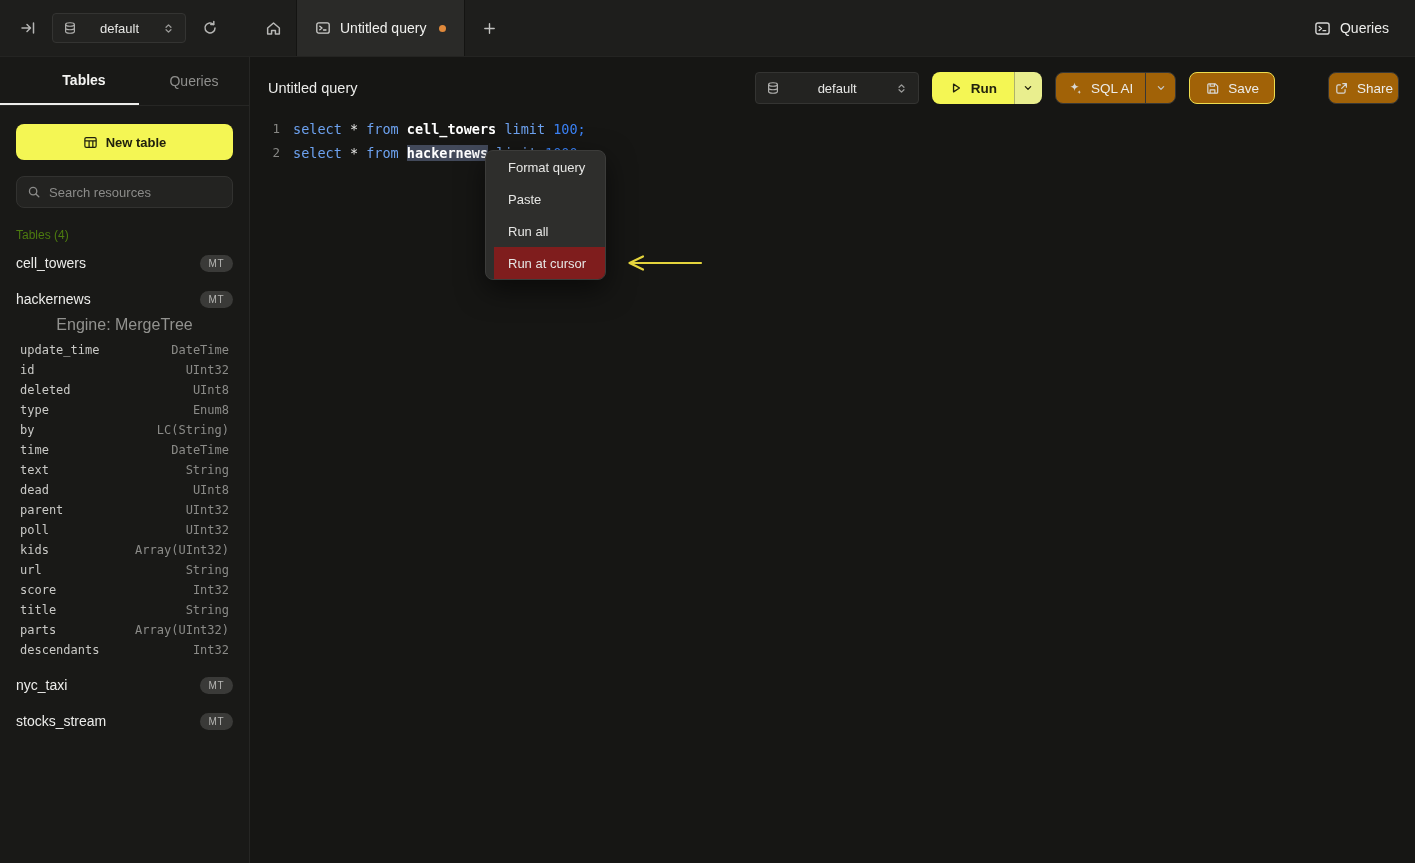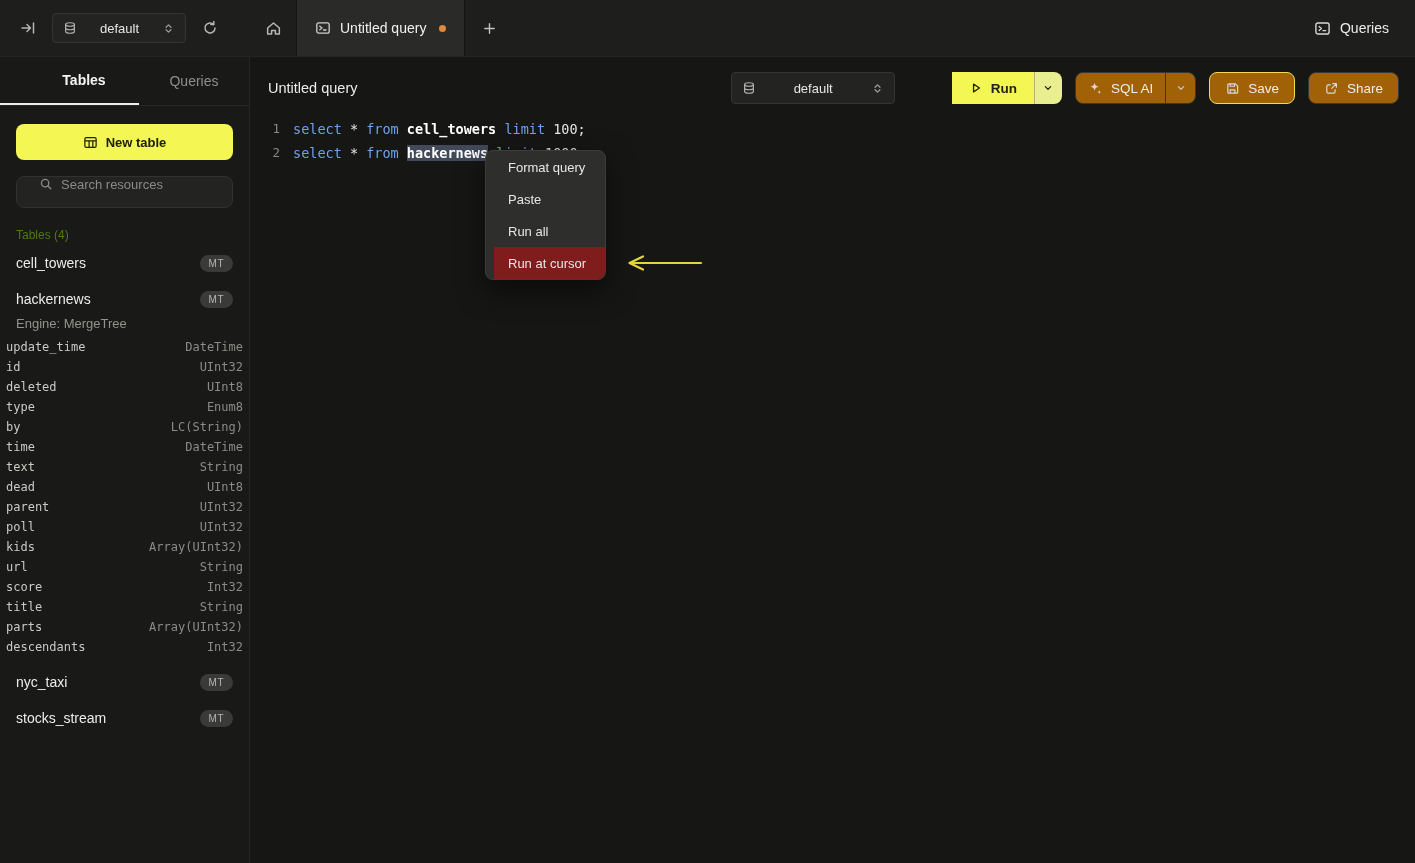--- a/index.html
+++ b/index.html
@@ -28,59 +28,59 @@
 
   
   .content { display:flex; height:806px; }
 
   
   .sidebar { width:250px; flex:none; background:#191917; border-right:1px solid #262624; display:flex; flex-direction:column; overflow:hidden; }
   .sidebar-tabs { display:flex; height:49px; border-bottom:1px solid #262624; flex:none; }
   .s-tab { flex:1; display:flex; align-items:center; justify-content:center; font-size:14px; color:#8f8f8d; cursor:pointer; }
   .s-tab.active { color:#f5f5f3; font-weight:700; border-bottom:2px solid #ededeb;padding-left:29px; }
   .new-table-btn { margin:18px 16px 0; height:36px; flex:none; background:#f4f654; border-radius:8px; color:#20200d; display:flex; align-items:center; justify-content:center; gap:8px; font-size:13px; font-weight:600; }
-  .search-box { margin:16px 16px 0; height:32px; flex:none; background:#232321; border:1px solid #323230; border-radius:8px; display:flex; align-items:flex-start; gap:8px; padding:0 22px; color:#8b8b89; }
+  .search-box { margin:16px 16px 0; height:32px; flex:none; background:#232321; border:1px solid #323230; border-radius:8px; display:flex; align-items:center; gap:8px; padding:0 10px; color:#8b8b89; }
   .search-box input { flex:1; background:transparent; border:none; outline:none; color:#d8d8d6; font-size:13px; font-family:inherit; }
   .search-box input::placeholder { color:#8b8b89; }
   .section-label { margin:20px 16px 2px; font-size:12px; color:#4d7c0f; flex:none; }
   .tables-list { overflow:hidden; }
   .table-row { display:flex; align-items:center; justify-content:space-between; padding:0 16px; height:34px; margin-top:2px; cursor:pointer; }
   .table-name { font-size:14px; font-weight:500; color:#ececea; }
   .mt-badge { font-size:10px; letter-spacing:.5px; background:#3a3a38; color:#b5b5b3; padding:3px 9px; border-radius:10px; }
-  .engine-line { padding:0 16px 6px; font-size:13px; color:#92928f; }
-  .col-row { display:flex; justify-content:space-between; padding:0 6px; height:20px; line-height:20px; font-family:"DejaVu Sans Mono", monospace; font-size:12px; }
+  .engine-line { padding:0 16px 6px; font-size:16px; color:#92928f;text-align:center; }
+  .col-row { display:flex; justify-content:space-between; padding:0 20px; height:20px; line-height:20px; font-family:"DejaVu Sans Mono", monospace; font-size:12px; }
   .col-name { color:#c9c9c6; }
   .col-type { color:#8b8b88; }
   .col-row.last { margin-bottom:8px; }
 
   
   .main { flex:1; position:relative; background:#161614; }
   .main-header { height:50px; display:flex; align-items:center; padding:12px 16px 0 18px; }
   .doc-title { font-size:14.5px; color:#ececea; }
   .header-controls { margin-left:auto; display:flex; align-items:center; gap:13px; }
   .hdr-db { height:32px; width:164px; }
   .run-group { display:flex; height:32px; border-radius:8px; overflow:hidden; }
-  .run-main { background:#f4f654; color:#23230e; display:flex; align-items:center; gap:8px; padding:0 17px; font-size:13.5px; font-weight:600;margin-left:44px; }
+  .run-main { background:#f4f654; color:#23230e; display:flex; align-items:center; gap:8px; padding:0 17px; font-size:13.5px; font-weight:600; }
   .run-caret { background:#e9ee8e; color:#23230e; width:28px; display:flex; align-items:center; justify-content:center; border-left:1px solid rgba(0,0,0,.25); }
   .dark-btn { height:32px; background:#a16207; border:1px solid #373735; border-radius:8px; display:flex; align-items:center; color:#ececea; font-size:13.5px; }
   .ai-group { padding:0; overflow:hidden; }
   .ai-main { display:flex; align-items:center; gap:8px; padding:0 12px; height:100%; color:#ececea; }
   .ai-caret { width:30px; height:100%; display:flex; align-items:center; justify-content:center; border-left:1px solid #373735; color:#c5c5c3; }
   .save-btn { border:1.5px solid #eedd4e; gap:8px; padding:0 15px; }
-  .share-btn { gap:8px; padding:0 15px; }
+  .share-btn { gap:8px; padding:0 5px;margin-left:40px; }
 
   
   .editor { padding-top:10px; font-family:"DejaVu Sans Mono", monospace; font-size:13.5px; }
   .code-line { display:flex; height:24px; line-height:24px; }
   .ln { width:30px; flex:none; text-align:right; color:#87878480; color:#878784; font-size:12.5px; }
   .code { padding-left:13px; white-space:pre; }
   .tok-kw { color:#6da2f0; }
   .tok-plain { color:#e8e8e6; }
   .tok-table { color:#ffffff; font-weight:bold; }
-  .tok-num { color:#e5e5e5; }
+  .tok-num { color:#3b82f6; }
   .tok-sel { background:#42495a; }
 
   
   .context-menu { position:absolute; left:235px; top:93px; width:121px; background:#2e2e2c; border:1px solid #3c3c3a; border-radius:8px; overflow:hidden; box-shadow:0 10px 28px rgba(0,0,0,.55); z-index:5; }
   .menu-item { height:32px; display:flex; align-items:center; padding:0 14px; font-size:13px; color:#e6e6e4; cursor:pointer; white-space:nowrap;margin-left:8px; }
   .menu-item.highlighted { background:#7f1d1d; }
 
   
   .annotation-arrow { position:absolute; left:370px; top:196px; z-index:6; pointer-events:none; }
 </style>

